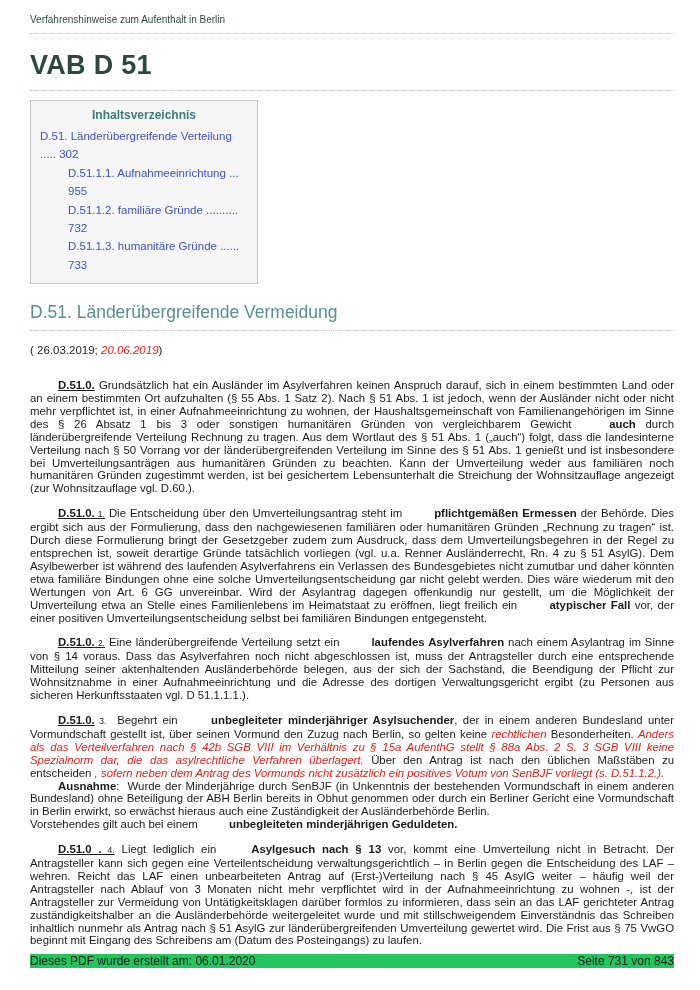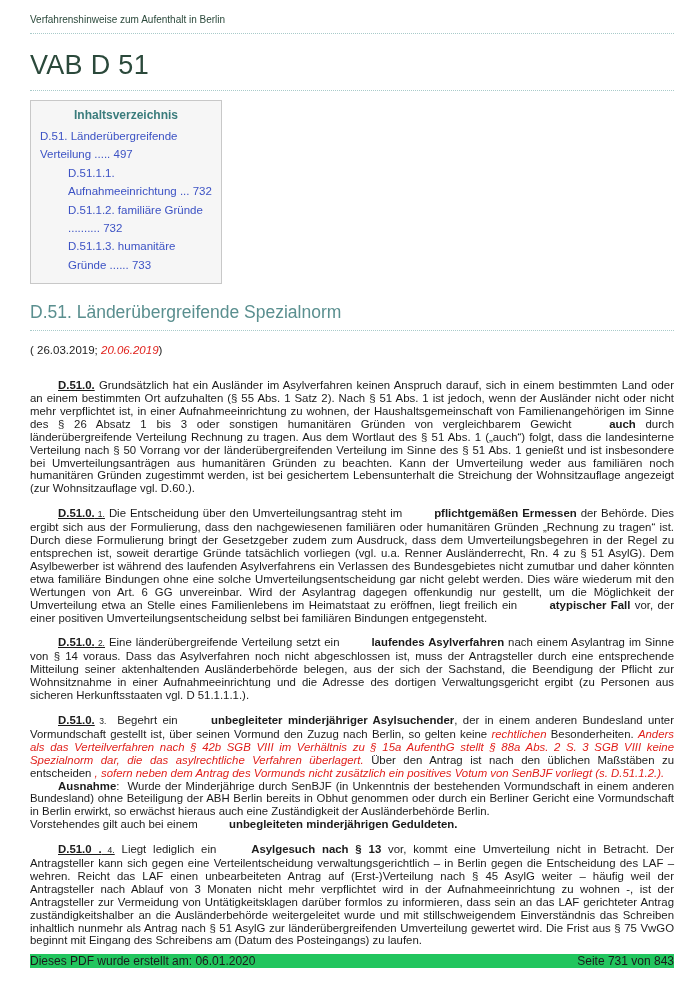--- a/index.html
+++ b/index.html
@@ -25,30 +25,30 @@
     overflow:hidden;
   }
   .doc-header{
     font-size:10px;
     color:var(--heading-dark);
     padding-bottom:8px;
     border-bottom:1px dotted var(--rule);
   }
   .doc-title{
     font-size:27px;
-    font-weight:400;
+    font-weight:700;
     color:var(--heading-dark);
     margin:16px 0 0 0;
     padding-bottom:9px;
     border-bottom:1px dotted var(--rule);
     letter-spacing:0.3px;
   }
   .toc-box{
     margin-top:9px;
-    width:192px;
+    width:228px;
     box-sizing:border-box;
     background:var(--toc-bg);
     border:1px solid var(--toc-border);
     padding:7px 9px 9px 9px;
     font-size:11.5px;
   }
   .toc-title{
     text-align:center;
     color:var(--toc-teal);
     font-weight:bold;
@@ -103,28 +103,28 @@
 
 <div class="page">
 
   <div class="doc-header">Verfahrenshinweise zum Aufenthalt in Berlin</div>
 
   <h1 class="doc-title">VAB D 51</h1>
 
   <div class="toc-box">
     <div class="toc-title">Inhaltsverzeichnis</div>
     <div>
-        <div class="toc-entry">D.51. Länderübergreifende Verteilung ..... 497</div>
-        <div class="toc-entry indent">D.51.1.1. Aufnahmeeinrichtung ... 732</div>
+        <div class="toc-entry">D.51. Länderübergreifende Verteilung ..... 302</div>
+        <div class="toc-entry indent">D.51.1.1. Aufnahmeeinrichtung ... 955</div>
         <div class="toc-entry indent">D.51.1.2. familiäre Gründe .......... 732</div>
         <div class="toc-entry indent">D.51.1.3. humanitäre Gründe ...... 733</div>
       </div>
   </div>
 
-  <div class="section-heading">D.51. Länderübergreifende Spezialnorm</div>
+  <div class="section-heading">D.51. Länderübergreifende Vermeidung</div>
 
   <div class="date-line">
     <span>( 26.03.2019; </span><span class="date-revised">20.06.2019</span><span>)</span>
   </div>
 
   <div class="body-text">
       <div class="para"><span class="seg-b seg-u">D.51.0.</span><span> Grundsätzlich hat ein Ausländer im Asylverfahren keinen Anspruch darauf, sich in einem bestimmten Land oder an einem bestimmten Ort aufzuhalten (§ 55 Abs. 1 Satz 2). Nach § 51 Abs. 1 ist jedoch, wenn der Ausländer nicht oder nicht mehr verpflichtet ist, in einer Aufnahmeeinrichtung zu wohnen, der Haushaltsgemeinschaft von Familienangehörigen im Sinne des § 26 Absatz 1 bis 3 oder sonstigen humanitären Gründen von vergleichbarem Gewicht </span><span class="seg-b">auch</span><span> durch länderübergreifende Verteilung Rechnung zu tragen. Aus dem Wortlaut des § 51 Abs. 1 („auch“) folgt, dass die landesinterne Verteilung nach § 50 Vorrang vor der länderübergreifenden Verteilung im Sinne des § 51 Abs. 1 genießt und ist insbesondere bei Umverteilungsanträgen aus humanitären Gründen zu beachten. Kann der Umverteilung weder aus familiären noch humanitären Gründen zugestimmt werden, ist bei gesichertem Lebensunterhalt die Streichung der Wohnsitzauflage angezeigt (zur Wohnsitzauflage vgl. D.60.).</span></div>
       <div class="para"><span class="seg-b seg-u">D.51.0.</span><span class="seg-u seg-s"> 1.</span><span> Die Entscheidung über den Umverteilungsantrag steht im </span><span class="seg-b">pflichtgemäßen Ermessen</span><span> der Behörde. Dies ergibt sich aus der Formulierung, dass den nachgewiesenen familiären oder humanitären Gründen „Rechnung zu tragen“ ist. Durch diese Formulierung bringt der Gesetzgeber zudem zum Ausdruck, dass dem Umverteilungsbegehren in der Regel zu entsprechen ist, soweit derartige Gründe tatsächlich vorliegen (vgl. u.a. Renner Ausländerrecht, Rn. 4 zu § 51 AsylG). Dem Asylbewerber ist während des laufenden Asylverfahrens ein Verlassen des Bundesgebietes nicht zumutbar und daher könnten etwa familiäre Bindungen ohne eine solche Umverteilungsentscheidung gar nicht gelebt werden. Dies wäre wiederum mit den Wertungen von Art. 6 GG unvereinbar. Wird der Asylantrag dagegen offenkundig nur gestellt, um die Möglichkeit der Umverteilung etwa an Stelle eines Familienlebens im Heimatstaat zu eröffnen, liegt freilich ein </span><span class="seg-b">atypischer Fall</span><span> vor, der einer positiven Umverteilungsentscheidung selbst bei familiären Bindungen entgegensteht.</span></div>
       <div class="para"><span class="seg-b seg-u">D.51.0.</span><span class="seg-u seg-s"> 2.</span><span> Eine länderübergreifende Verteilung setzt ein </span><span class="seg-b">laufendes Asylverfahren</span><span> nach einem Asylantrag im Sinne von § 14 voraus. Dass das Asylverfahren noch nicht abgeschlossen ist, muss der Antragsteller durch eine entsprechende Mitteilung seiner aktenhaltenden Ausländerbehörde belegen, aus der sich der Sachstand, die Beendigung der Pflicht zur Wohnsitznahme in einer Aufnahmeeinrichtung und die Adresse des dortigen Verwaltungsgericht ergibt (zu Personen aus sicheren Herkunftsstaaten vgl. D 51.1.1.1.).</span></div>
       <div class="para"><span class="seg-b seg-u">D.51.0.</span><span class="seg-s"> 3.</span><span>&nbsp; Begehrt ein </span><span class="seg-b">unbegleiteter minderjähriger Asylsuchender</span><span>, der in einem anderen Bundesland unter Vormundschaft gestellt ist, über seinen Vormund den Zuzug nach Berlin, so gelten keine </span><span class="seg-i seg-r">rechtlichen</span><span> Besonderheiten. </span><span class="seg-i seg-r">Anders als das Verteilverfahren nach § 42b SGB VIII im Verhältnis zu § 15a AufenthG stellt § 88a Abs. 2 S. 3 SGB VIII keine Spezialnorm dar, die das asylrechtliche Verfahren überlagert.</span><span> Über den Antrag ist nach den üblichen Maßstäben zu entscheiden </span><span class="seg-i seg-r">, sofern neben dem Antrag des Vormunds nicht zusätzlich ein positives Votum von SenBJF vorliegt (s. D.51.1.2.).</span><br><span class="seg-b">Ausnahme</span><span>:&nbsp; Wurde der Minderjährige durch SenBJF (in Unkenntnis der bestehenden Vormundschaft in einem anderen Bundesland) ohne Beteiligung der ABH Berlin bereits in Obhut genommen oder durch ein Berliner Gericht eine Vormundschaft in Berlin erwirkt, so erwächst hieraus auch eine Zuständigkeit der Ausländerbehörde Berlin.</span><br><span>Vorstehendes gilt auch bei einem </span><span class="seg-b">unbegleiteten minderjährigen Geduldeten.</span></div>

